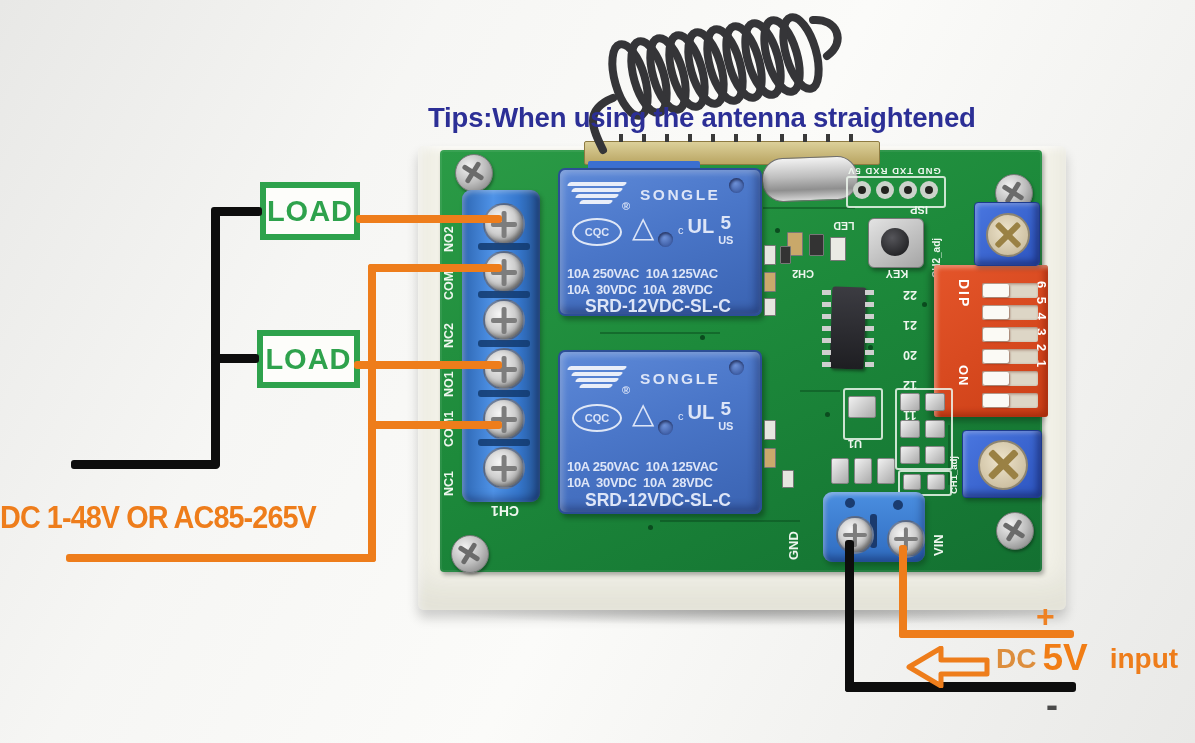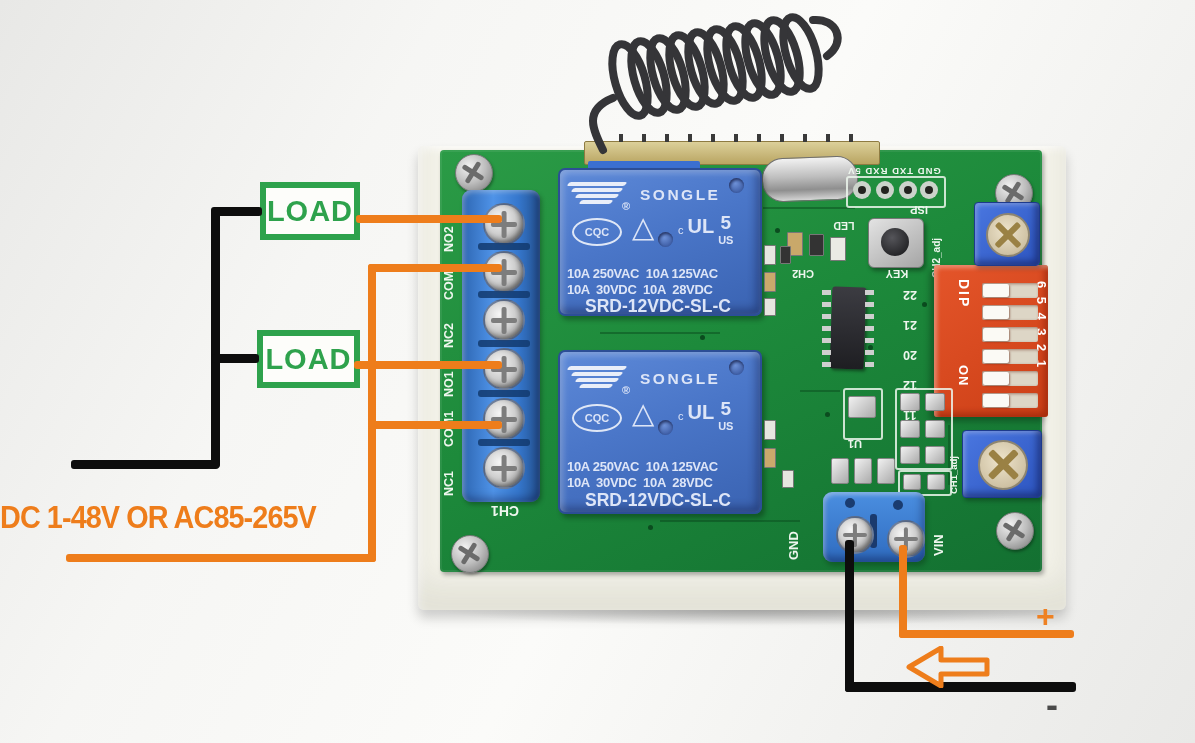--- a/index.html
+++ b/index.html
@@ -275,20 +275,21 @@
               background:linear-gradient(180deg,#4b8fe0,#2f6cc0);
               box-shadow:inset 2px 3px 4px rgba(255,255,255,.35),inset -3px -5px 8px rgba(0,0,40,.35),2px 4px 5px rgba(0,0,0,.22);"></div>
   <div class="abs" style="left:845px;top:498px;width:10px;height:10px;border-radius:50%;background:#1a3c70;"></div>
   <div class="abs" style="left:893px;top:500px;width:10px;height:10px;border-radius:50%;background:#1a3c70;"></div>
   <div class="abs" style="left:870px;top:514px;width:7px;height:34px;background:#1a3a6e;border-radius:3px;"></div>
   <div class="mscrew" style="left:836px;top:516px;width:34px;height:34px;"></div>
   <div class="mscrew" style="left:887px;top:520px;width:34px;height:34px;"></div>
   <div class="abs silktext vtext" style="left:787px;top:504px;width:15px;height:56px;font-size:13px;">GND</div>
   <div class="abs silktext vtext" style="left:932px;top:502px;width:15px;height:54px;font-size:13px;">VIN</div>
 
+  <div class="abs" style="left:428px;top:102px;width:640px;font-size:27.5px;font-weight:bold;color:#2c2f96;letter-spacing:-0.2px;">Tips:When using the antenna straightened</div>
 
   <div class="load-box" style="left:260px;top:182px;width:88px;height:46px;">LOAD</div>
   <div class="load-box" style="left:257px;top:330px;width:91px;height:46px;">LOAD</div>
 
   <div class="wire black" style="left:214px;top:207px;width:48px;height:9px;"></div>
   <div class="wire black" style="left:211px;top:207px;width:9px;height:261px;"></div>
   <div class="wire black" style="left:212px;top:354px;width:47px;height:9px;"></div>
   <div class="wire black" style="left:71px;top:460px;width:148px;height:9px;"></div>
 
   <div class="wire orange" style="left:356px;top:215px;width:146px;height:8px;"></div>
@@ -304,14 +305,19 @@
   <div class="wire black" style="left:845px;top:682px;width:231px;height:10px;"></div>
   <div class="wire orange" style="left:899px;top:545px;width:8px;height:93px;"></div>
   <div class="wire orange" style="left:899px;top:630px;width:175px;height:8px;"></div>
 
   <div class="abs" style="left:1036px;top:598px;font-size:32px;font-weight:bold;color:#ee8123;">+</div>
   <div class="abs" style="left:1046px;top:684px;font-size:36px;font-weight:bold;color:#4a4a4a;">-</div>
 
   <svg class="abs" style="left:904px;top:646px;" width="88" height="42" viewBox="0 0 88 42">
     <path d="M5,21 L37,2 L37,14 L83,14 L83,28 L37,28 L37,40 Z" fill="none" stroke="#ee7d1b" stroke-width="5" stroke-linejoin="round"></path>
   </svg>
+  <div class="abs" style="left:996px;top:640px;display:flex;align-items:flex-end;">
+    <span style="font-size:28px;font-weight:bold;color:#dd8e3d;">DC</span>
+    <span style="font-size:37px;font-weight:bold;color:#f17d15;margin-left:6px;line-height:0.95;">5V</span>
+    <span style="font-size:28px;font-weight:bold;color:#ee7d1b;margin-left:22px;">input</span>
+  </div>
 
 </div>
 
 </body></html>

